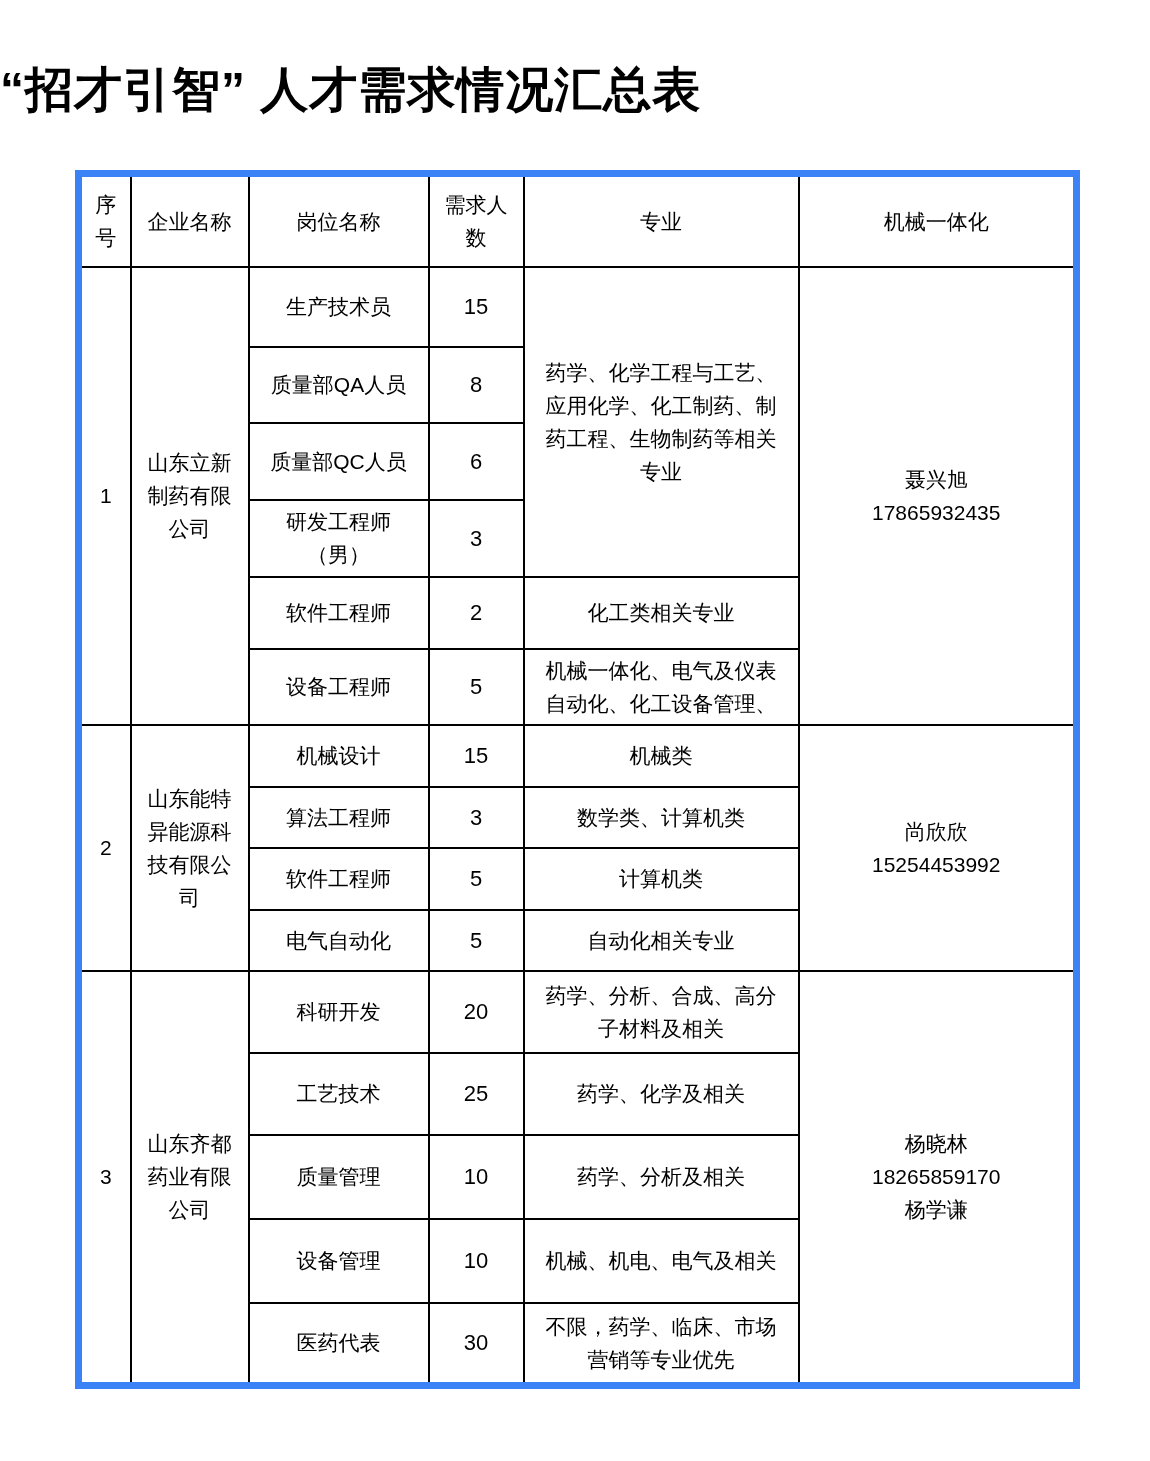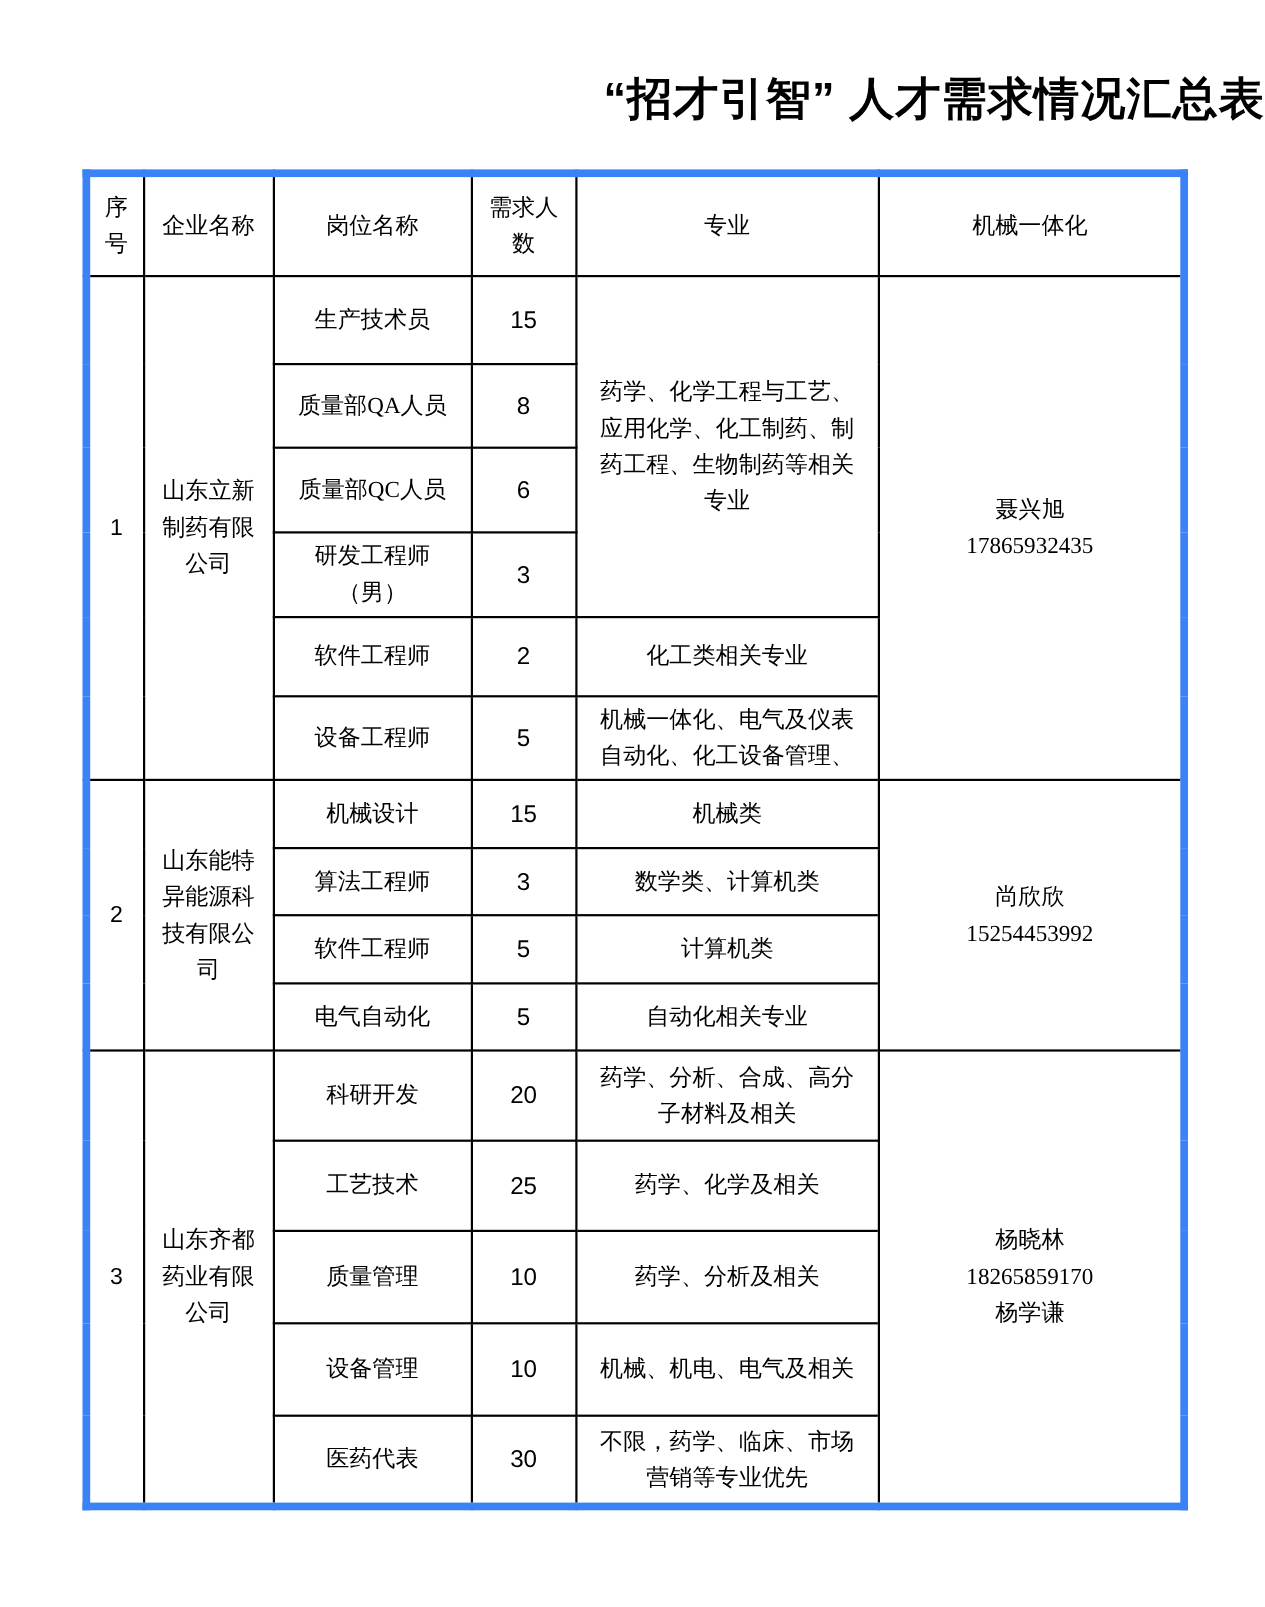--- a/index.html
+++ b/index.html
@@ -2,23 +2,23 @@
 <html><head>
 <meta charset="utf-8">
 <style>
   html,body{margin:0;padding:0;}
   body{
     width:1150px;height:1461px;
     background:#ffffff;color:#000000;
     font-family:"Liberation Sans", sans-serif;
   }
   h1.doc-title{
-    margin:58px 0 32px 0;
-    font-size:41px;line-height:64px;
-    font-weight:700;text-align:right;
+    margin:58px 0 48px 0;
+    font-size:48px;line-height:64px;
+    font-weight:700;text-align:left;
     letter-spacing:1px;
     white-space:nowrap;
   }
   table.demand{
     border-collapse:collapse;
     table-layout:fixed;
     width:998px;
     margin-left:75px;
     border:7px solid #3b82f6;
   }
@@ -27,21 +27,21 @@
     text-align:center;
     vertical-align:middle;
     font-size:21px;
     line-height:33px;
     font-weight:400;
     padding:4px 10px;
     overflow:hidden;
     word-break:normal;
   }
   .demand td.major{padding:4px 14px;margin-top:16px;}
-  .demand td.pos,.demand td.contact{white-space:pre-line;font-family:Liberation Serif, serif;}
+  .demand td.pos,.demand td.contact{white-space:pre-line;}
   .demand td.cnt{font-size:22px;}
 </style>
 </head>
 <body>
 
 <h1 class="doc-title">“招才引智” 人才需求情况汇总表</h1>
 
 <table class="demand">
   <colgroup>
     <col style="width:52px">

